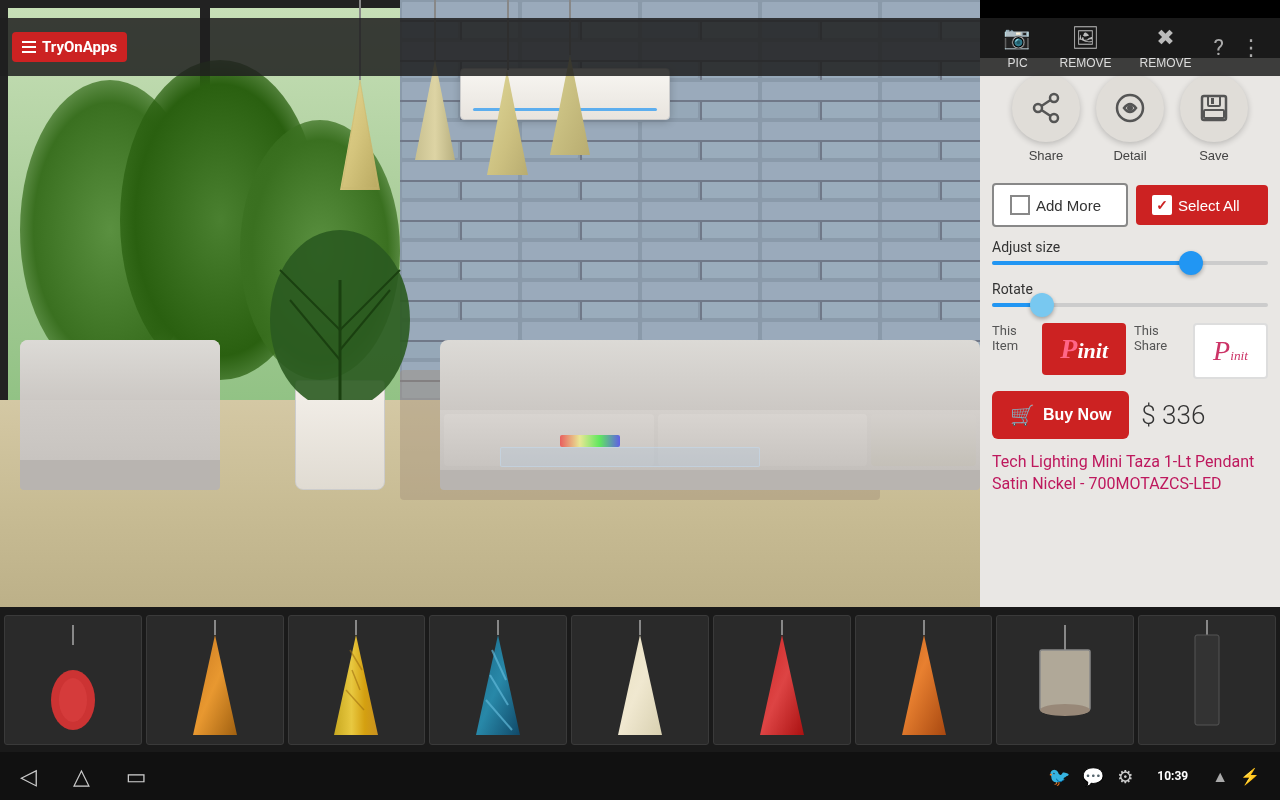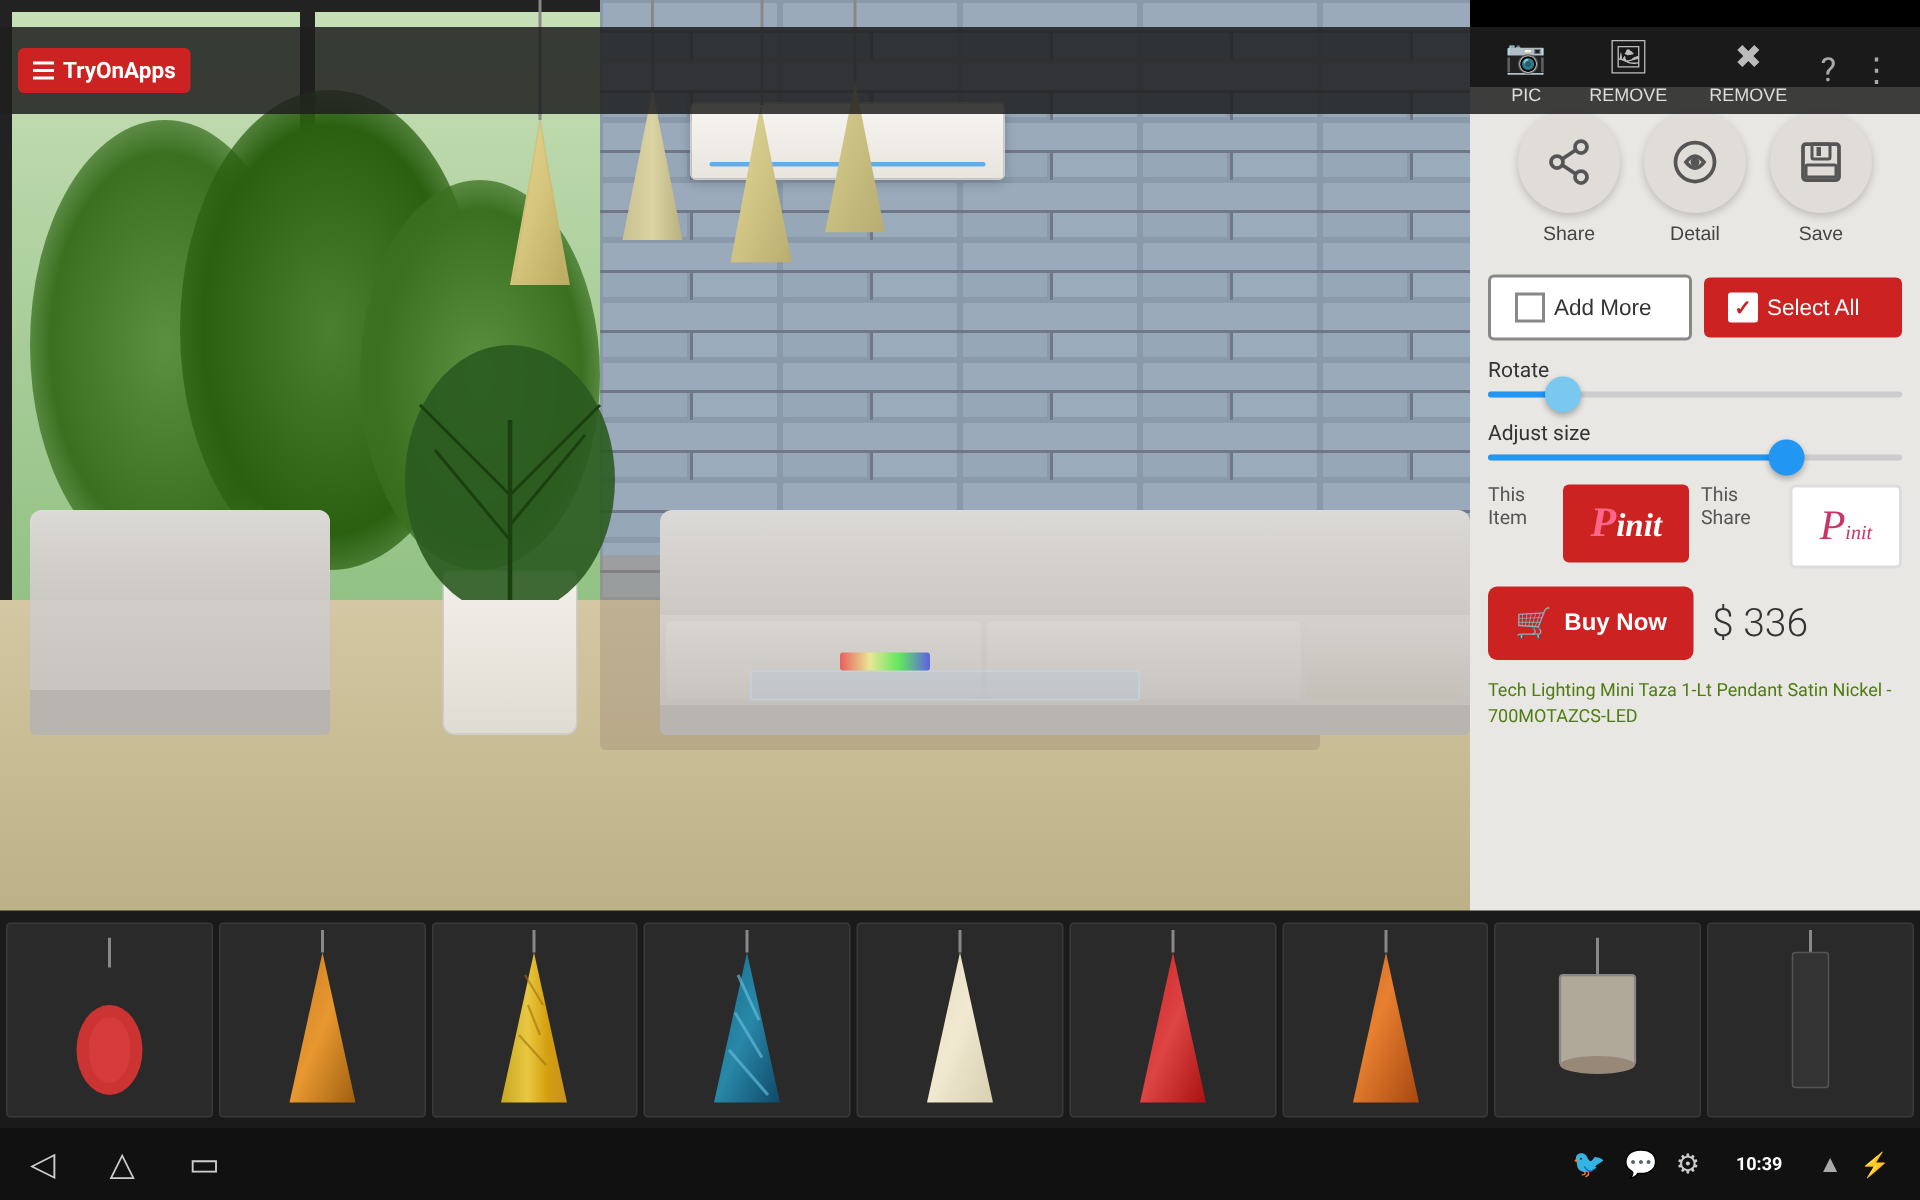--- a/index.html
+++ b/index.html
@@ -299,22 +299,22 @@
       color: white;
       font-size: 16px;
       font-weight: bold;
     }
 
     .cart-icon {
       font-size: 20px;
     }
 
     .product-name {
-      font-size: 12px;
-      color: #4d7c0f;
+      font-size: 16px;
+      color: #be185d;
       line-height: 1.4;
       flex: 1;
     }
 
     
     #thumbnail-bar {
       position: absolute;
       bottom: 48px;
       left: 0;
       width: 1280px;
@@ -599,32 +599,32 @@
       <div class="add-more-checkbox"></div>
       <span>Add More</span>
     </button>
     <button class="select-all-btn">
       <div class="checked-icon"></div>
       <span>Select All</span>
     </button>
   </div>
 
   <div class="slider-section">
+    <div class="slider-label">Adjust size</div>
+    <div class="slider-track">
+      <div class="slider-fill" style="width:72%;"></div>
+      <div class="slider-thumb" style="left:calc(72% - 12px);"></div>
+    </div>
+  </div>
+
+  <div class="slider-section">
     <div class="slider-label">Rotate</div>
     <div class="slider-track">
       <div class="slider-fill" style="width:18%;"></div>
       <div class="slider-thumb" style="left:calc(18% - 12px);background:#78c8f0;"></div>
-    </div>
-  </div>
-
-  <div class="slider-section">
-    <div class="slider-label">Adjust size</div>
-    <div class="slider-track">
-      <div class="slider-fill" style="width:72%;"></div>
-      <div class="slider-thumb" style="left:calc(72% - 12px);"></div>
     </div>
   </div>
 
   <div class="pinit-section">
     <div class="pinit-group">
       <div class="pinit-group-label">This Item</div>
       <button class="pinit-btn">
         <span class="pinit-text">
           <span style="color:#ff6688;font-size:28px;font-style:italic;font-family:Georgia,serif;">P</span><span style="color:white;font-style:italic;font-family:Georgia,serif;">init</span>
         </span>

